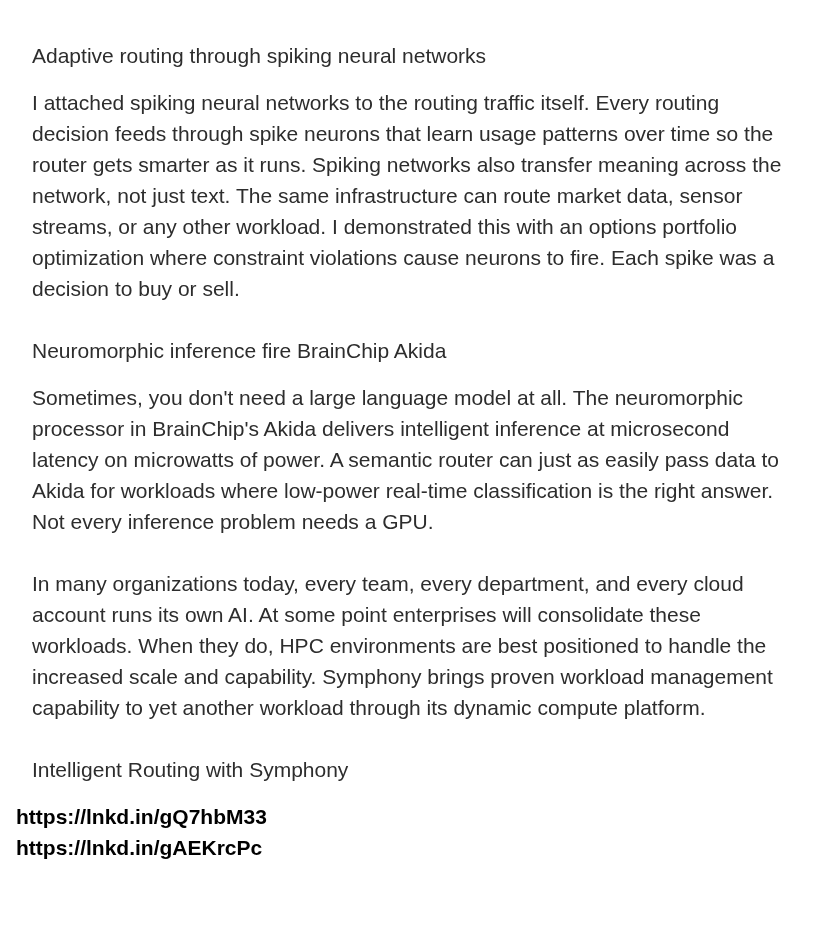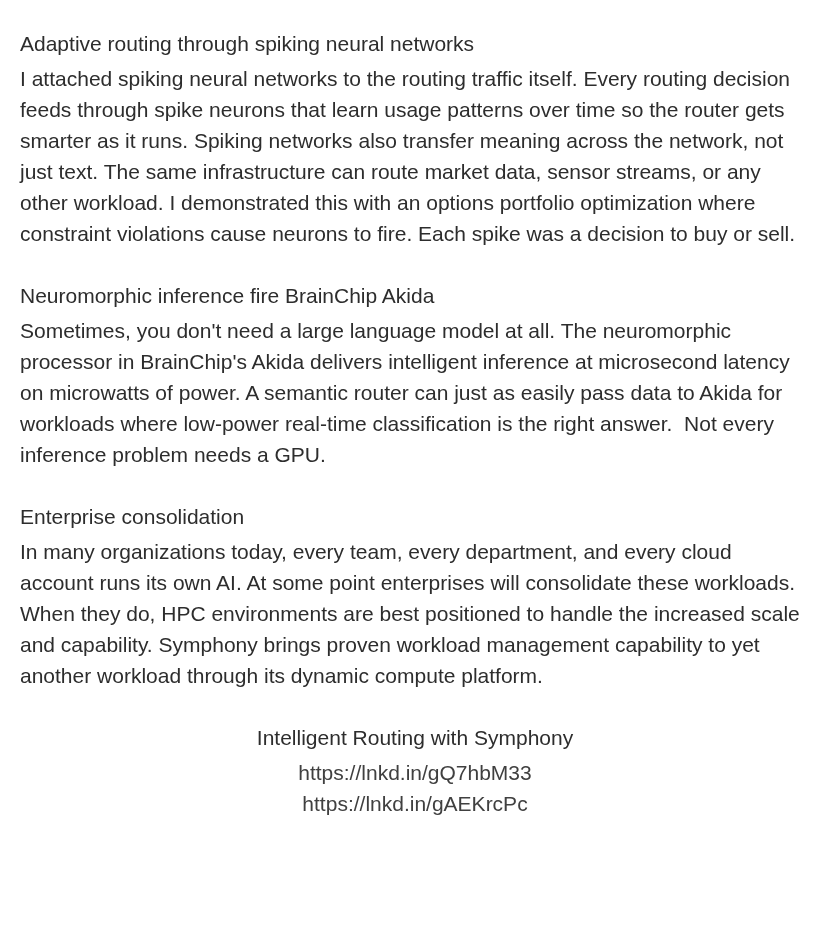--- a/index.html
+++ b/index.html
@@ -20,31 +20,30 @@
     font-size: 21px;
     line-height: 31px;
     color: #2d2d2d;
     background: #ffffff;
   }
   .post-section {
     margin: 0 0 31px 0;
   }
   .post-section p,
   .links-block p {
-    margin: 4px;
+    margin: 16px;
     white-space: pre-wrap;
   }
   .links-block {
     margin: 0;
-    text-align: center;
   }
   a.post-link {
     display: block;
-    color: #404040;
-    font-weight: normal;
+    color: #000000;
+    font-weight: bold;
     text-decoration: none;
     line-height: 31px;
     cursor: pointer;
   }
 </style>
 </head>
 <body>
 
 <main class="post">
 
@@ -52,21 +51,20 @@
     <p>Adaptive routing through spiking neural networks</p>
     <p>I attached spiking neural networks to the routing traffic itself. Every routing decision feeds through spike neurons that learn usage patterns over time so the router gets smarter as it runs. Spiking networks also transfer meaning across the network, not just text. The same infrastructure can route market data, sensor streams, or any other workload. I demonstrated this with an options portfolio optimization where constraint violations cause neurons to fire. Each spike was a decision to buy or sell.</p>
   </section>
 
   <section class="post-section">
     <p>Neuromorphic inference fire BrainChip Akida</p>
     <p>Sometimes, you don't need a large language model at all. The neuromorphic processor in BrainChip's Akida delivers intelligent inference at microsecond latency on microwatts of power. A semantic router can just as easily pass data to Akida for workloads where low-power real-time classification is the right answer.  Not every inference problem needs a GPU.</p>
   </section>
 
   <section class="post-section">
-    <p>Enterprise consolidation</p>
     <p>In many organizations today, every team, every department, and every cloud account runs its own AI. At some point enterprises will consolidate these workloads. When they do, HPC environments are best positioned to handle the increased scale and capability. Symphony brings proven workload management capability to yet another workload through its dynamic compute platform.</p>
   </section>
 
   <section class="links-block">
     <p>Intelligent Routing with Symphony</p>
     <a class="post-link">https://lnkd.in/gQ7hbM33</a>
     <a class="post-link">https://lnkd.in/gAEKrcPc</a>
   </section>
 
 </main>

